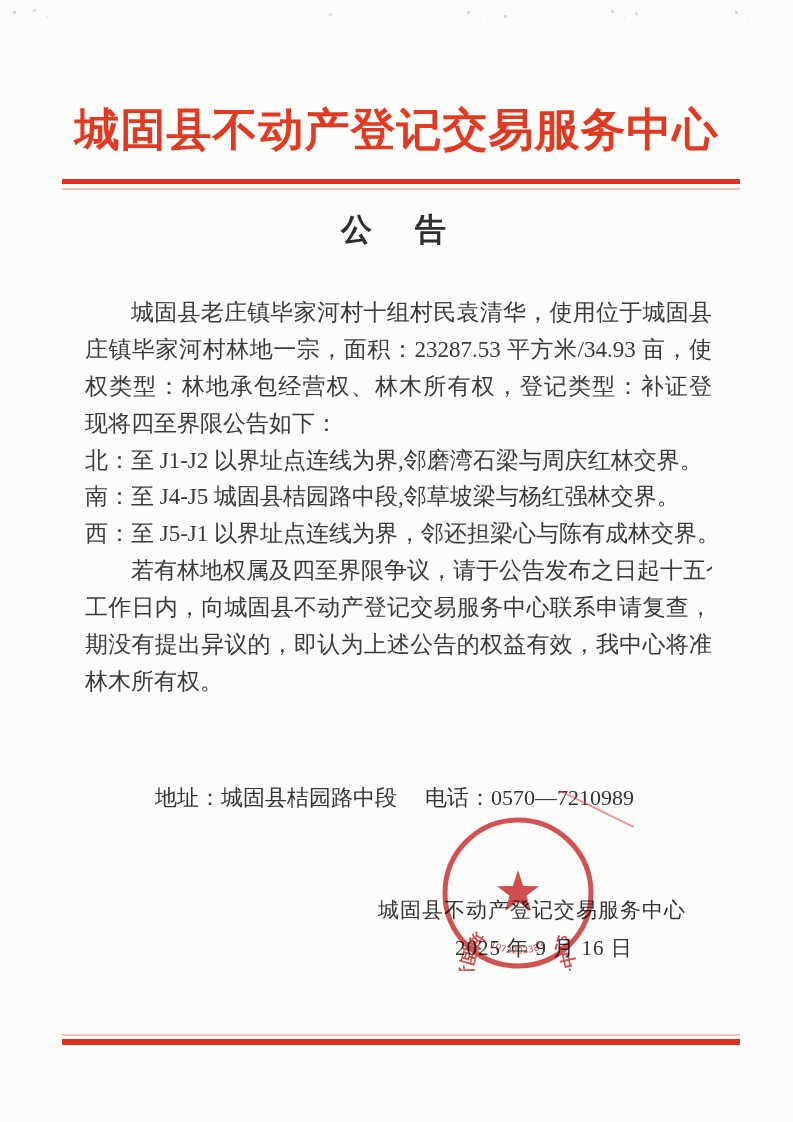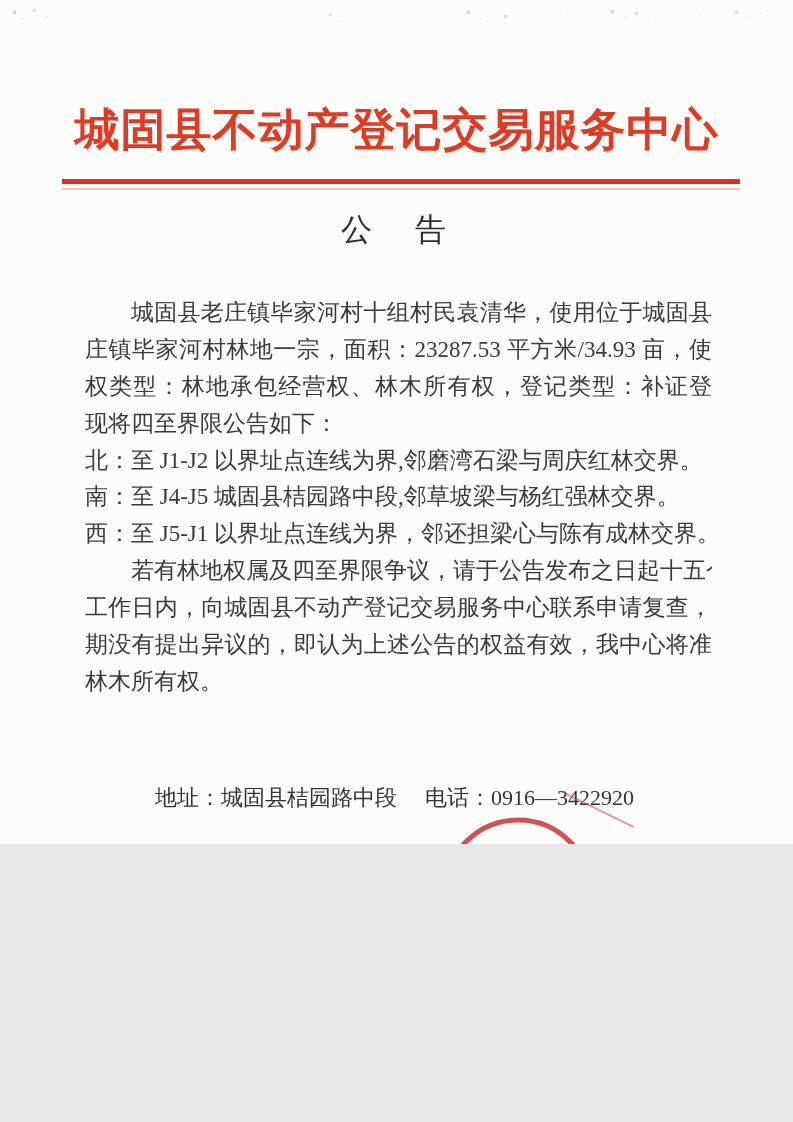--- a/index.html
+++ b/index.html
@@ -3,21 +3,21 @@
 <meta charset="utf-8">
 <style>
   html, body { margin: 0; padding: 0; }
   body {
     width: 793px; height: 1122px;
     background: #e9e9e7;
     font-family: "Liberation Serif", "DejaVu Serif", serif;
   }
   .page {
     position: relative;
-    width: 793px; height: 844px;
+    width: 793px; height: 1122px;
     background: #fcfcfa;
     overflow: hidden;
     color: #383838;
   }
 
   
   .noise {
     position: absolute; left: 0; top: 0; width: 1px; height: 1px;
     background: transparent;
     box-shadow:
@@ -45,21 +45,21 @@
   .rule-top-thick   { top: 179px; height: 5px; background: #e1301f; }
   .rule-top-thin    { top: 188px; height: 2px; background: rgba(224,60,40,.30); }
   .rule-bot-thin    { top: 1034px; height: 2px; background: rgba(224,60,40,.32); }
   .rule-bot-thick   { top: 1039px; height: 6px; background: #e1301f; }
 
   .doc-title {
     position: absolute; left: 0; right: 0; top: 209px;
     text-align: center;
     font-size: 31px; color: #2e2e2e;
     letter-spacing: 6px;
-    font-weight: normal; margin: 0;
+    font-weight: bold; margin: 0;
   }
 
   .body-text {
     position: absolute; left: 85px; top: 295px; width: 627px;
     font-size: 23px; color: #3a3a3a;
   }
   .bline { line-height: 36.9px; height: 36.9px; white-space: nowrap; overflow: hidden; }
   .bline.indent { text-indent: 2em; }
   .bline.full { text-align: justify; text-align-last: justify; white-space: normal; }
 
@@ -119,21 +119,21 @@
     <div class="bline">南：至 J4-J5 城固县桔园路中段,邻草坡梁与杨红强林交界。</div>
     <div class="bline">西：至 J5-J1 以界址点连线为界，邻还担梁心与陈有成林交界。</div>
     <div class="bline indent">若有林地权属及四至界限争议，请于公告发布之日起十五个</div>
     <div class="bline full">工作日内，向城固县不动产登记交易服务中心联系申请复查，逾</div>
     <div class="bline full">期没有提出异议的，即认为上述公告的权益有效，我中心将准予</div>
     <div class="bline">林木所有权。</div>
   </div>
 
   <div class="contact">
     <span>地址：城固县桔园路中段</span>
-    <span>电话：0916—3422920</span>
+    <span>电话：0570—7210989</span>
   </div>
 
   <div class="signature-org">城固县不动产登记交易服务中心</div>
   <div class="signature-date">2025 年 9 月 16 日</div>
 
   <div class="stamp-smudge"></div>
 
   <div class="stamp">
     <svg viewBox="0 0 156 156" xmlns="http://www.w3.org/2000/svg">
       <defs>

